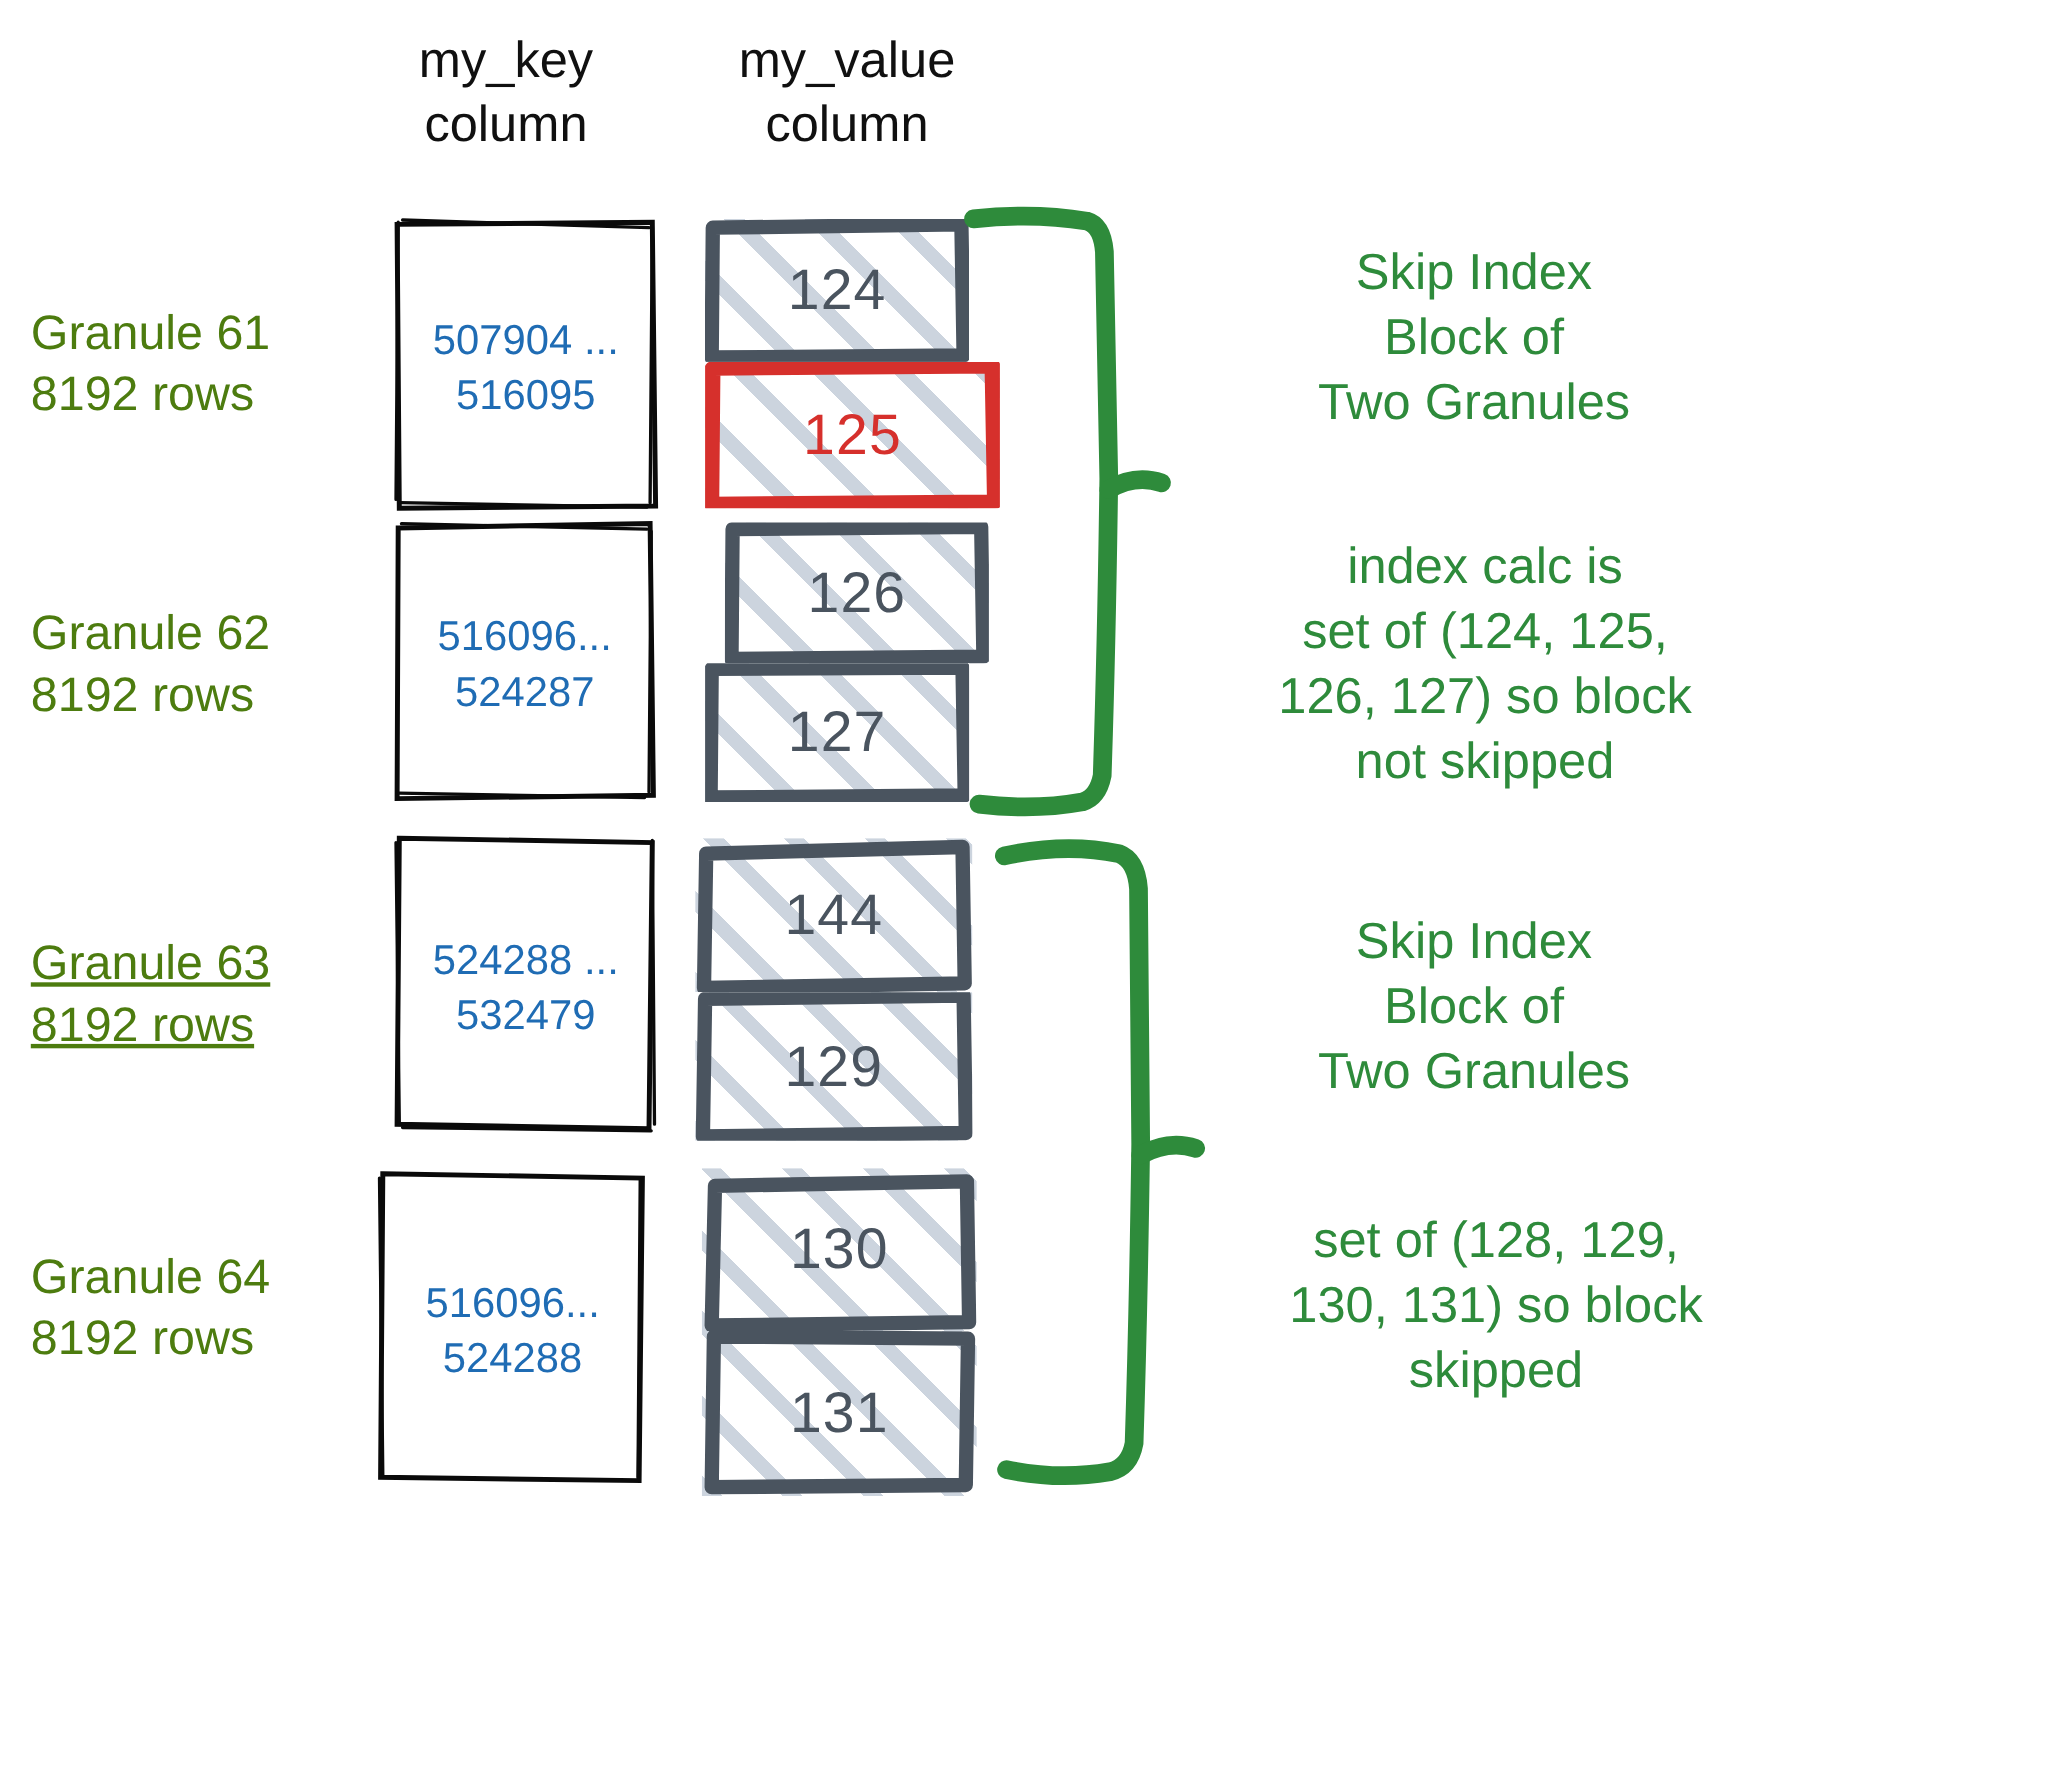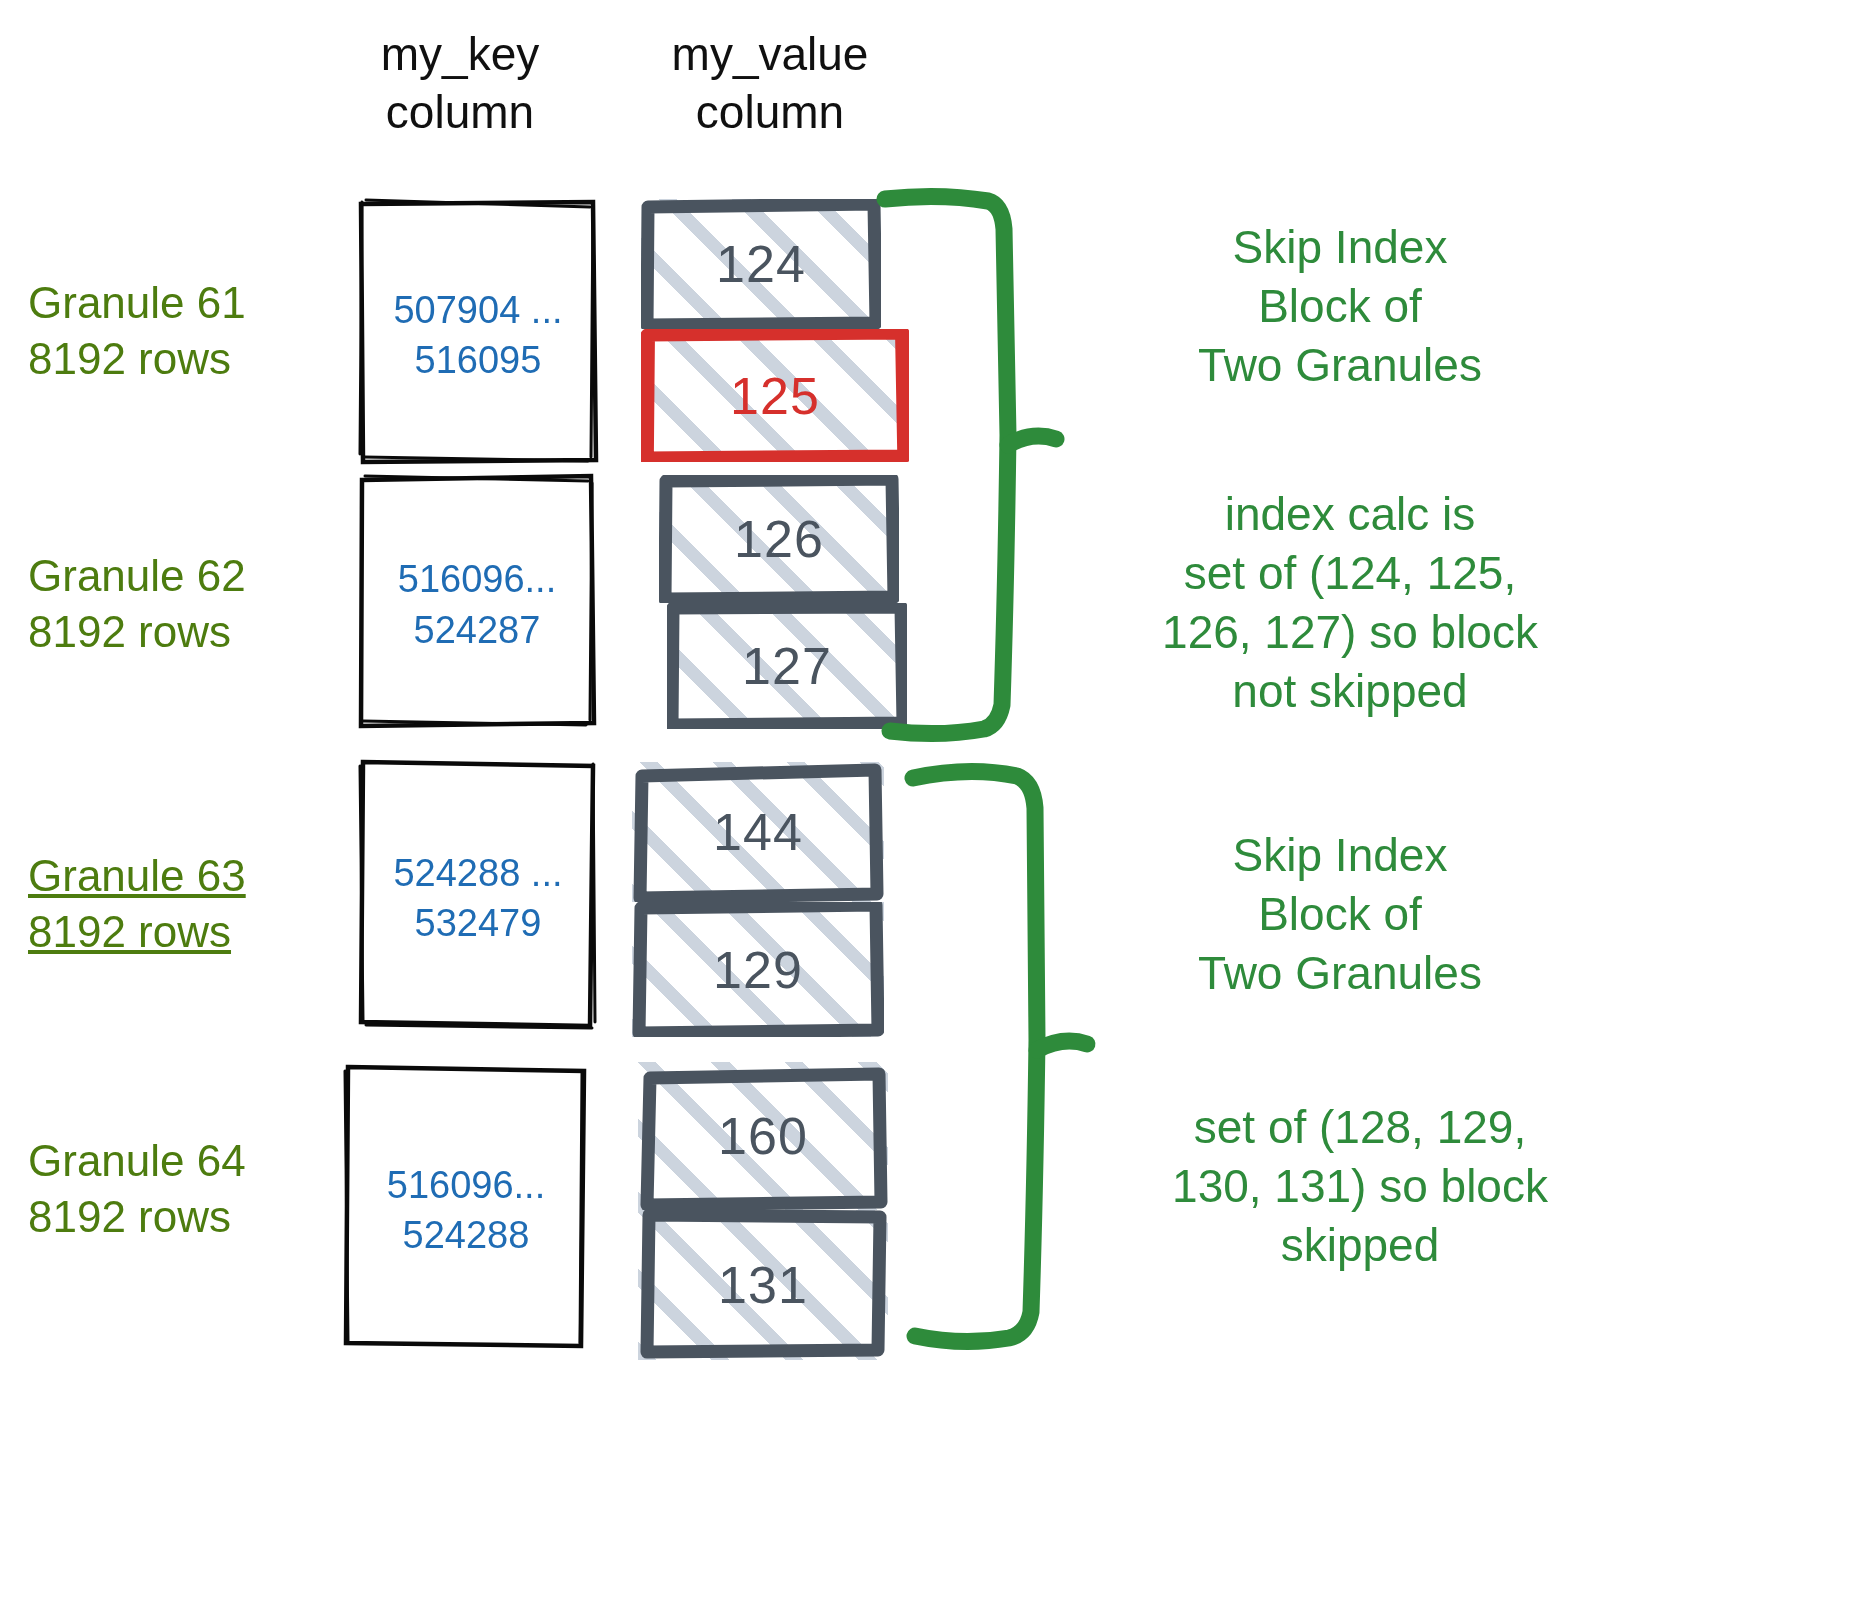--- a/index.html
+++ b/index.html
@@ -169,21 +169,21 @@
 </div>
 
 <div class="val-cell" style="left:641px; top:475px; width:240px; height:128px;margin-left:18px;">
   <div class="val-hatch"></div>
   <div class="val-num">126</div>
   <svg class="val-frame" viewBox="0 0 240 128" preserveAspectRatio="none">
     <path d="M7,6 L233,4 L235,122 L6,124 Z" fill="none" stroke="#4a545f" stroke-width="13" stroke-linejoin="round" stroke-linecap="round"></path>
   </svg>
 </div>
 
-<div class="val-cell" style="left:667px; top:603px; width:240px; height:126px;text-align:right;">
+<div class="val-cell" style="left:641px; top:603px; width:240px; height:126px;text-align:right;">
   <div class="val-hatch"></div>
   <div class="val-num">127</div>
   <svg class="val-frame" viewBox="0 0 240 126" preserveAspectRatio="none">
     <path d="M6,5 L234,4 L236,120 L5,122 Z" fill="none" stroke="#4a545f" stroke-width="13" stroke-linejoin="round" stroke-linecap="round"></path>
   </svg>
 </div>
 
 <div class="granule-label" style="top:848px;text-decoration:underline;">Granule 63
 8192 rows</div>
 
@@ -219,21 +219,21 @@
   <svg class="sketch" viewBox="0 0 248 288" preserveAspectRatio="none">
     <path d="M6,5 L242,9 L239,284 L4,281 Z" fill="none" stroke="#0a0a0a" stroke-width="4.5" stroke-linecap="round"></path>
     <path d="M3,9 L6,279 M240,11 L238,281" fill="none" stroke="#0a0a0a" stroke-width="3" stroke-linecap="round"></path>
   </svg>
   <div class="key-text">516096...
 524288</div>
 </div>
 
 <div class="val-cell" style="left:638px; top:1062px; width:250px; height:148px;">
   <div class="val-hatch"></div>
-  <div class="val-num">160</div>
+  <div class="val-num">130</div>
   <svg class="val-frame" viewBox="0 0 250 148" preserveAspectRatio="none">
     <path d="M12,16 L241,12 L243,140 L9,143 Z" fill="none" stroke="#4a545f" stroke-width="13" stroke-linejoin="round" stroke-linecap="round"></path>
   </svg>
 </div>
 
 <div class="val-cell" style="left:638px; top:1210px; width:250px; height:150px;">
   <div class="val-hatch"></div>
   <div class="val-num">131</div>
   <svg class="val-frame" viewBox="0 0 250 150" preserveAspectRatio="none">
     <path d="M11,5 L242,7 L240,140 L9,142 Z" fill="none" stroke="#4a545f" stroke-width="13" stroke-linejoin="round" stroke-linecap="round"></path>

